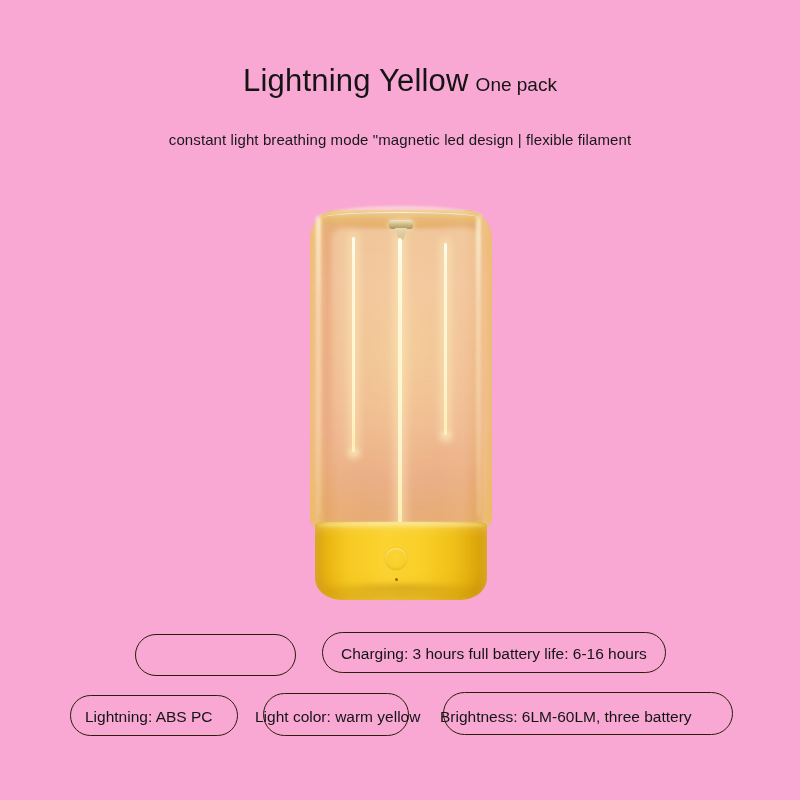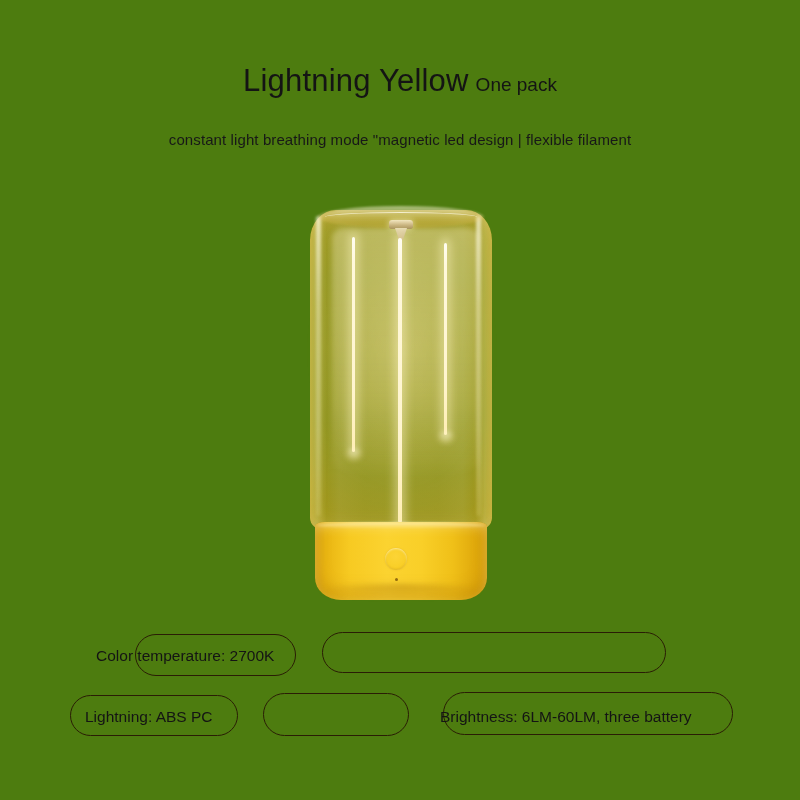--- a/index.html
+++ b/index.html
@@ -2,21 +2,21 @@
 <html><head>
 <meta charset="utf-8">
 <style>
   html,body{margin:0;padding:0;}
   body{
     width:800px;height:800px;overflow:hidden;
     font-family:"Liberation Sans","DejaVu Sans",sans-serif;
     background:#F6C412;
     position:relative;
   }
-  #stage{position:absolute;inset:0;background:#4d7c0f;}
+  #stage{position:absolute;inset:0;background:#f9a8d4;}
 
   
   .title-row{
     position:absolute;left:0;right:0;top:65px;
     text-align:center;white-space:nowrap;
     line-height:1;
   }
   .title-main{
     font-size:31px;color:#141414;letter-spacing:.2px;font-weight:400;
   }
@@ -254,25 +254,26 @@
     </div>
 
     <div class="base"></div>
     <div class="base-seam"></div>
     <div class="power-btn"></div>
     <div class="power-dot"></div>
     <div class="base-bottom-shade"></div>
   </div>
 
   <div class="pill" style="left:135px;top:634px;width:161px;height:42px;"></div>
-  <div class="pill-text" style="left:96px;top:648px;">Color temperature: 2700K</div>
 
   <div class="pill" style="left:322px;top:632px;width:344px;height:41px;"></div>
+  <div class="pill-text" style="left:341px;top:646px;">Charging: 3 hours full battery life: 6-16 hours</div>
 
   <div class="pill" style="left:70px;top:695px;width:168px;height:41px;"></div>
   <div class="pill-text" style="left:85px;top:709px;">Lightning: ABS PC</div>
 
   <div class="pill" style="left:263px;top:693px;width:146px;height:43px;"></div>
+  <div class="pill-text" style="left:255px;top:709px;">Light color: warm yellow</div>
 
   <div class="pill" style="left:443px;top:692px;width:290px;height:43px;"></div>
   <div class="pill-text" style="left:440px;top:709px;">Brightness: 6LM-60LM, three battery</div>
 
 </div>
 
 </body></html>

